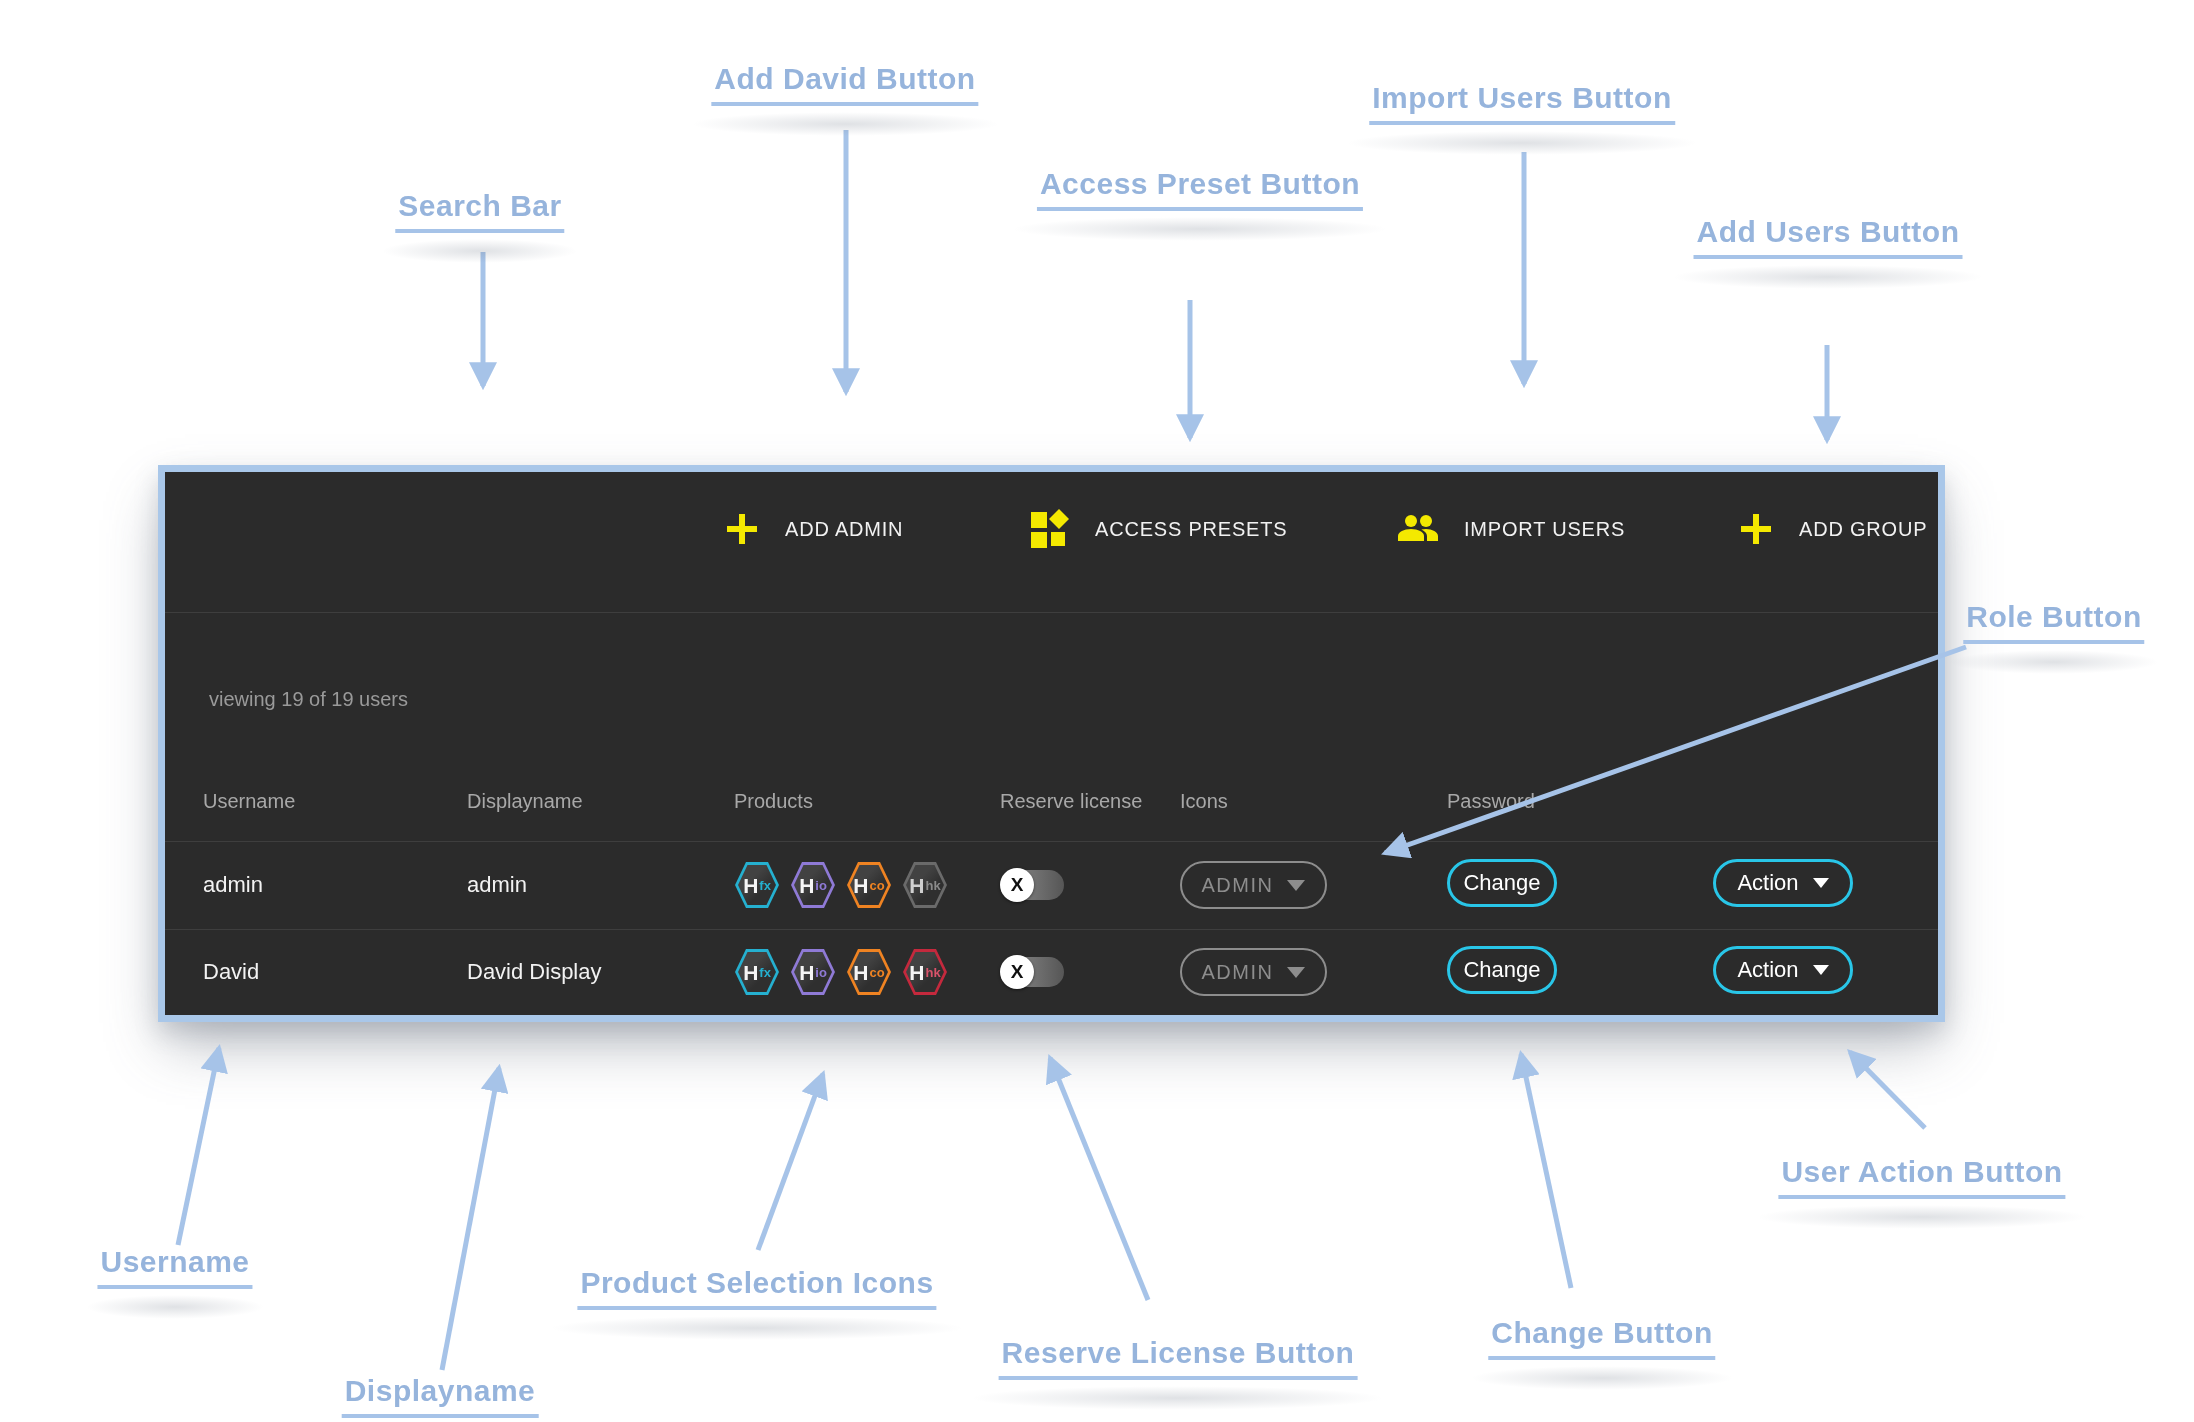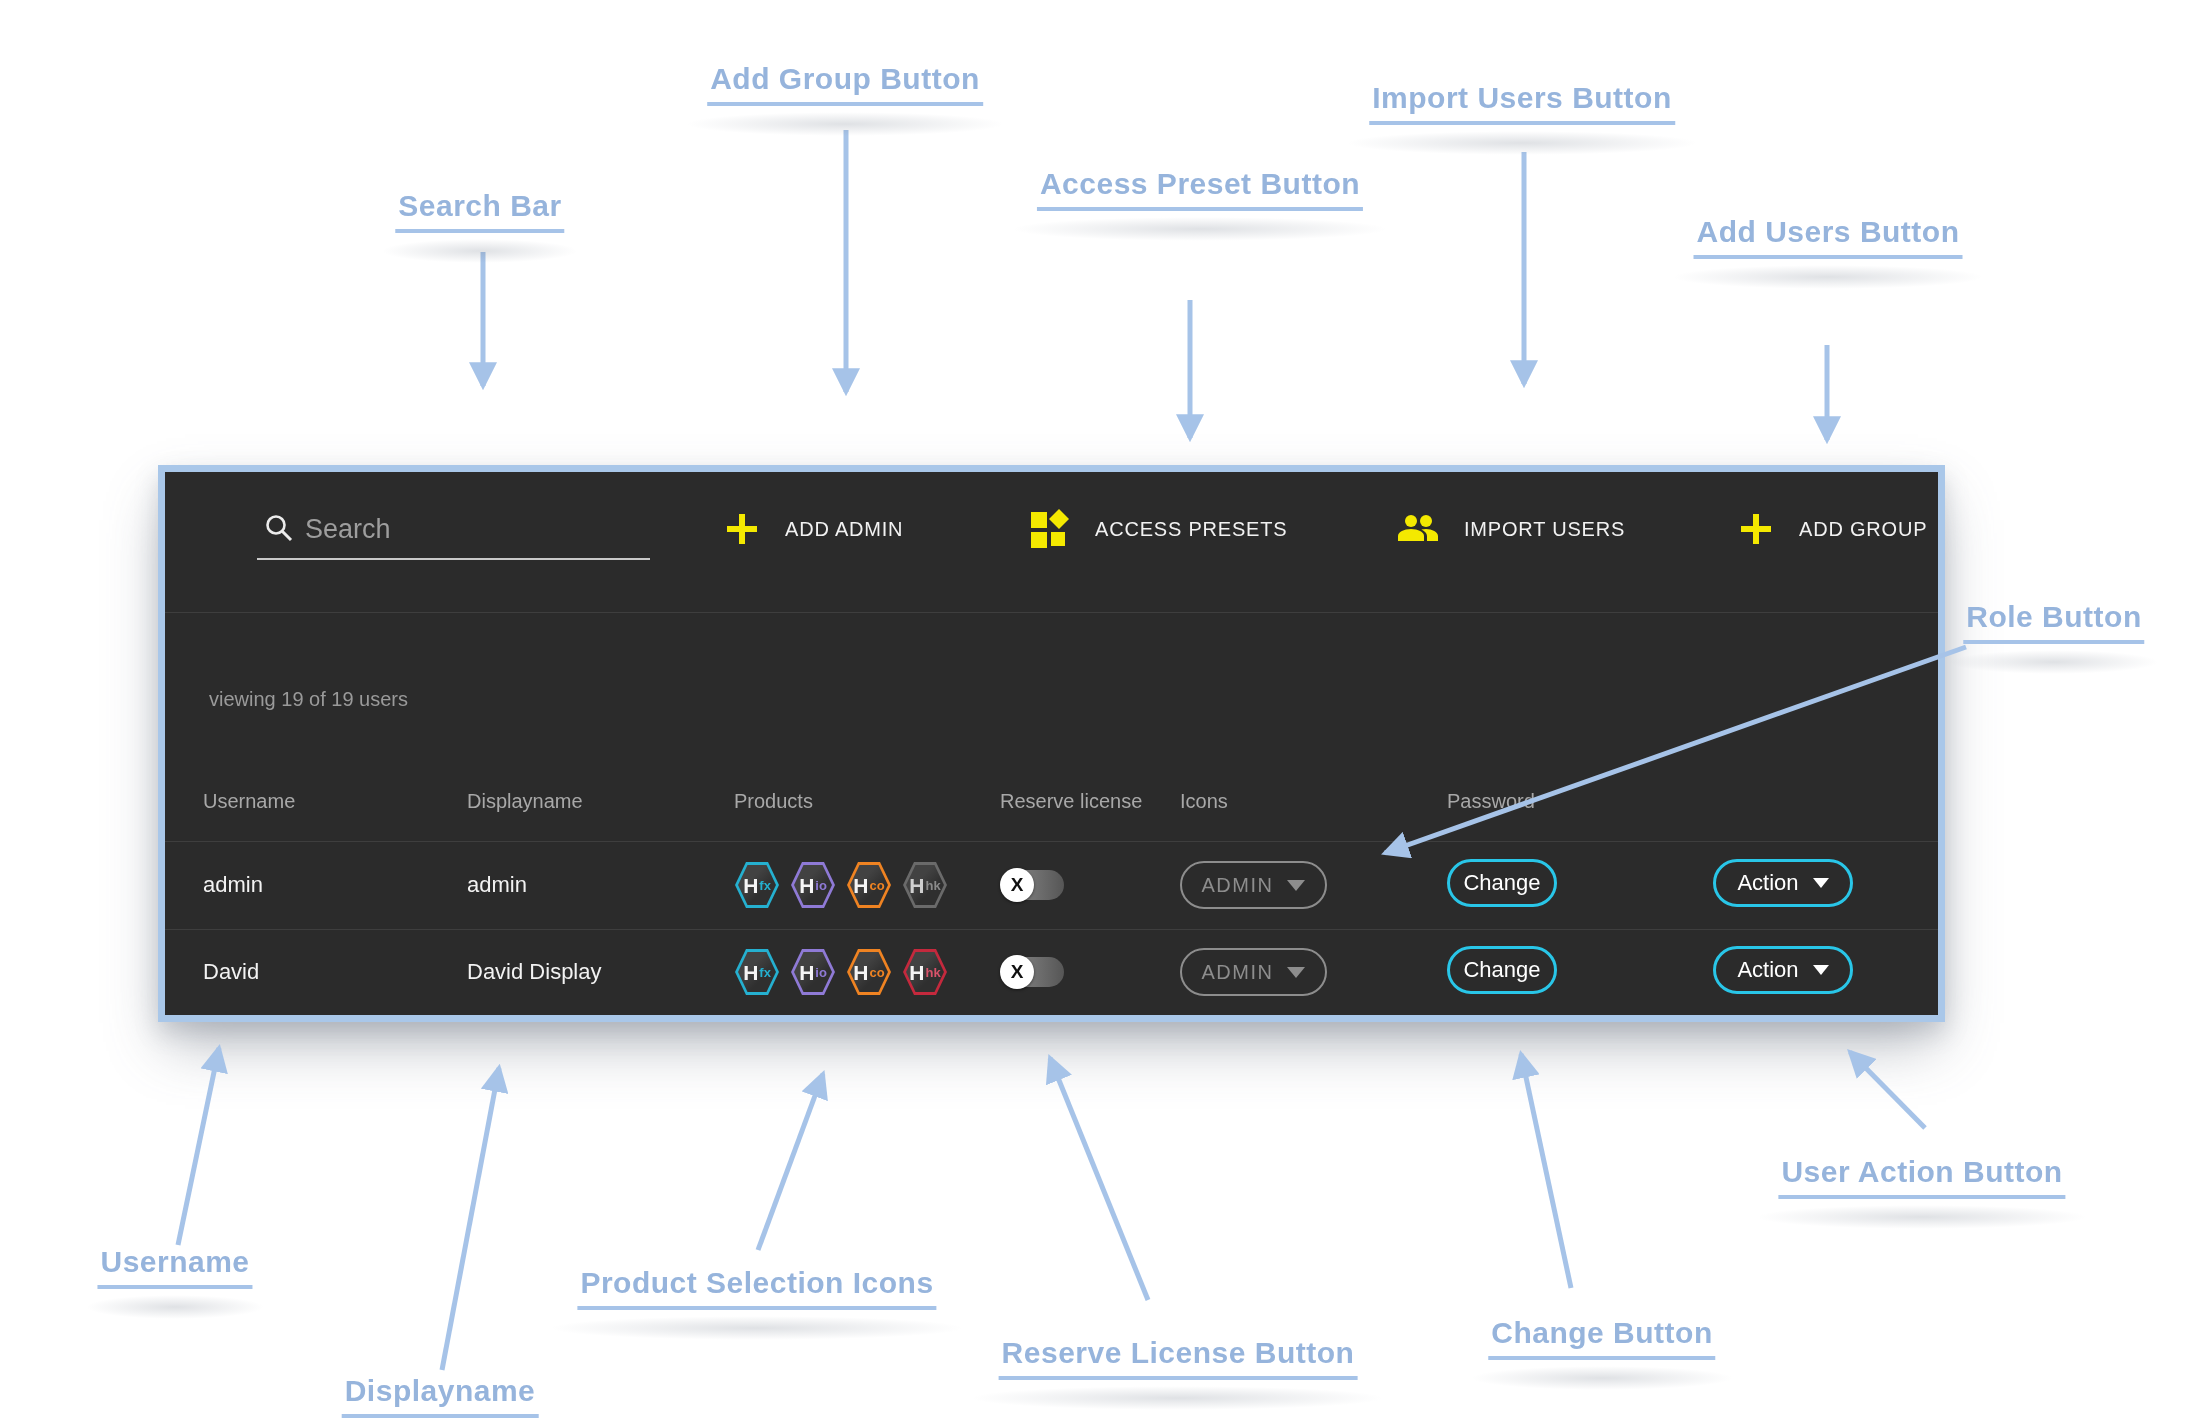--- a/index.html
+++ b/index.html
@@ -143,21 +143,21 @@
   .caret{
     width:0;height:0;border-left:9px solid transparent;border-right:9px solid transparent;
     border-top:11px solid #8d8d8d;
   }
   .caret-white{border-top-color:#ffffff;border-left-width:8px;border-right-width:8px;border-top-width:10px;}
 </style>
 </head>
 <body>
 
 <div class="ann" style="left:480px;top:211px">Search Bar</div>
-<div class="ann" style="left:845px;top:84px">Add Group Button</div>
+<div class="ann" style="left:845px;top:84px">Add David Button</div>
 <div class="ann" style="left:1200px;top:189px">Access Preset Button</div>
 <div class="ann" style="left:1522px;top:103px">Import Users Button</div>
 <div class="ann" style="left:1828px;top:237px">Add Users Button</div>
 <div class="ann" style="left:2054px;top:622px">Role Button</div>
 <div class="ann" style="left:175px;top:1267px">Username</div>
 <div class="ann" style="left:440px;top:1396px">Displayname</div>
 <div class="ann" style="left:757px;top:1288px">Product Selection Icons</div>
 <div class="ann" style="left:1178px;top:1358px">Reserve License Button</div>
 <div class="ann" style="left:1602px;top:1338px">Change Button</div>
 <div class="ann" style="left:1922px;top:1177px">User Action Button</div>
@@ -179,27 +179,20 @@
     <line x1="442" y1="1370" x2="499" y2="1068" marker-end="url(#ah)"></line>
     <line x1="758" y1="1250" x2="823" y2="1074" marker-end="url(#ah)"></line>
     <line x1="1148" y1="1300" x2="1050" y2="1058" marker-end="url(#ah)"></line>
     <line x1="1571" y1="1288" x2="1521" y2="1054" marker-end="url(#ah)"></line>
     <line x1="1925" y1="1128" x2="1850" y2="1052" marker-end="url(#ah)"></line>
   </g>
 </svg>
 
 <div class="panel">
 
-  <div class="abs search-wrap">
-    <svg width="32" height="32" viewBox="0 0 32 32">
-      <circle cx="13" cy="13" r="8.5" stroke="#ececec" stroke-width="2.6" fill="none"></circle>
-      <line x1="19.5" y1="19.5" x2="28" y2="28" stroke="#ececec" stroke-width="3"></line>
-    </svg>
-    <input class="search-input" type="text" placeholder="Search" style="">
-  </div>
 
   <div class="abs tool-btn" style="left:560px;top:32px">
     <svg width="34" height="34" viewBox="0 0 34 34">
       <rect x="14" y="2" width="6" height="30" fill="var(--yellow)"></rect>
       <rect x="2" y="14" width="30" height="6" fill="var(--yellow)"></rect>
     </svg>
     <span class="lbl">ADD ADMIN</span>
   </div>
 
   <div class="abs tool-btn" style="left:866px;top:32px">

